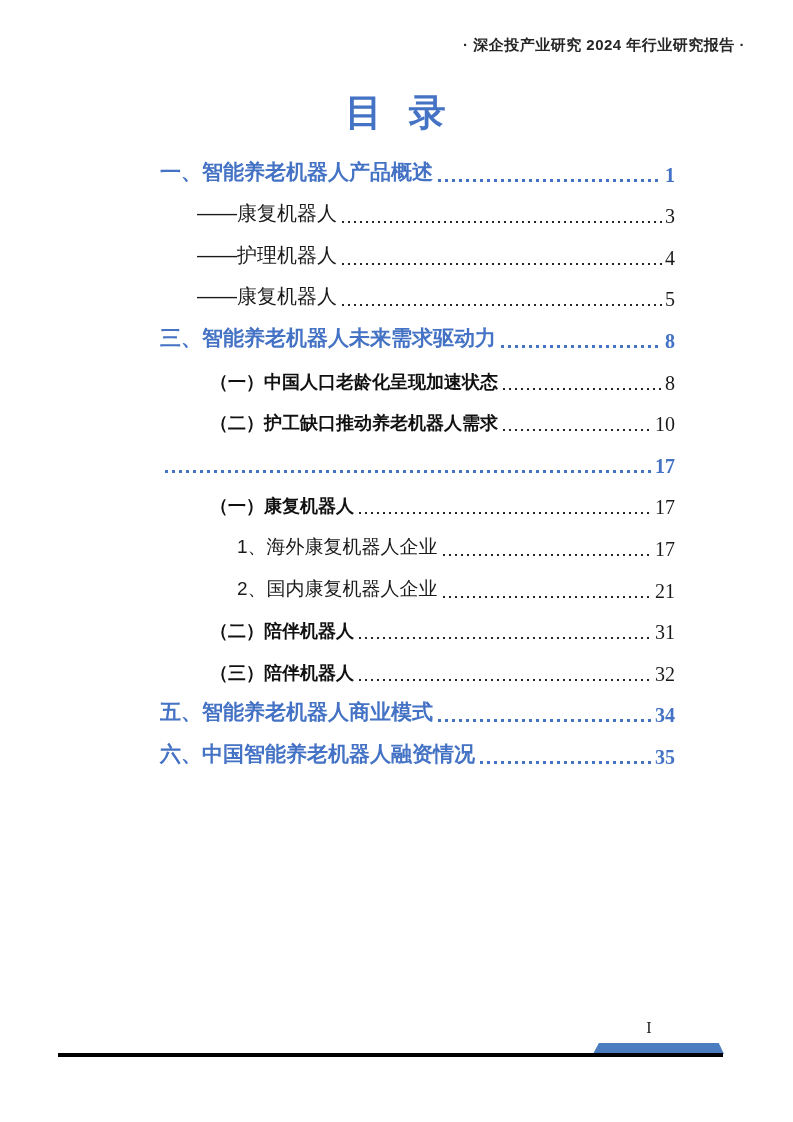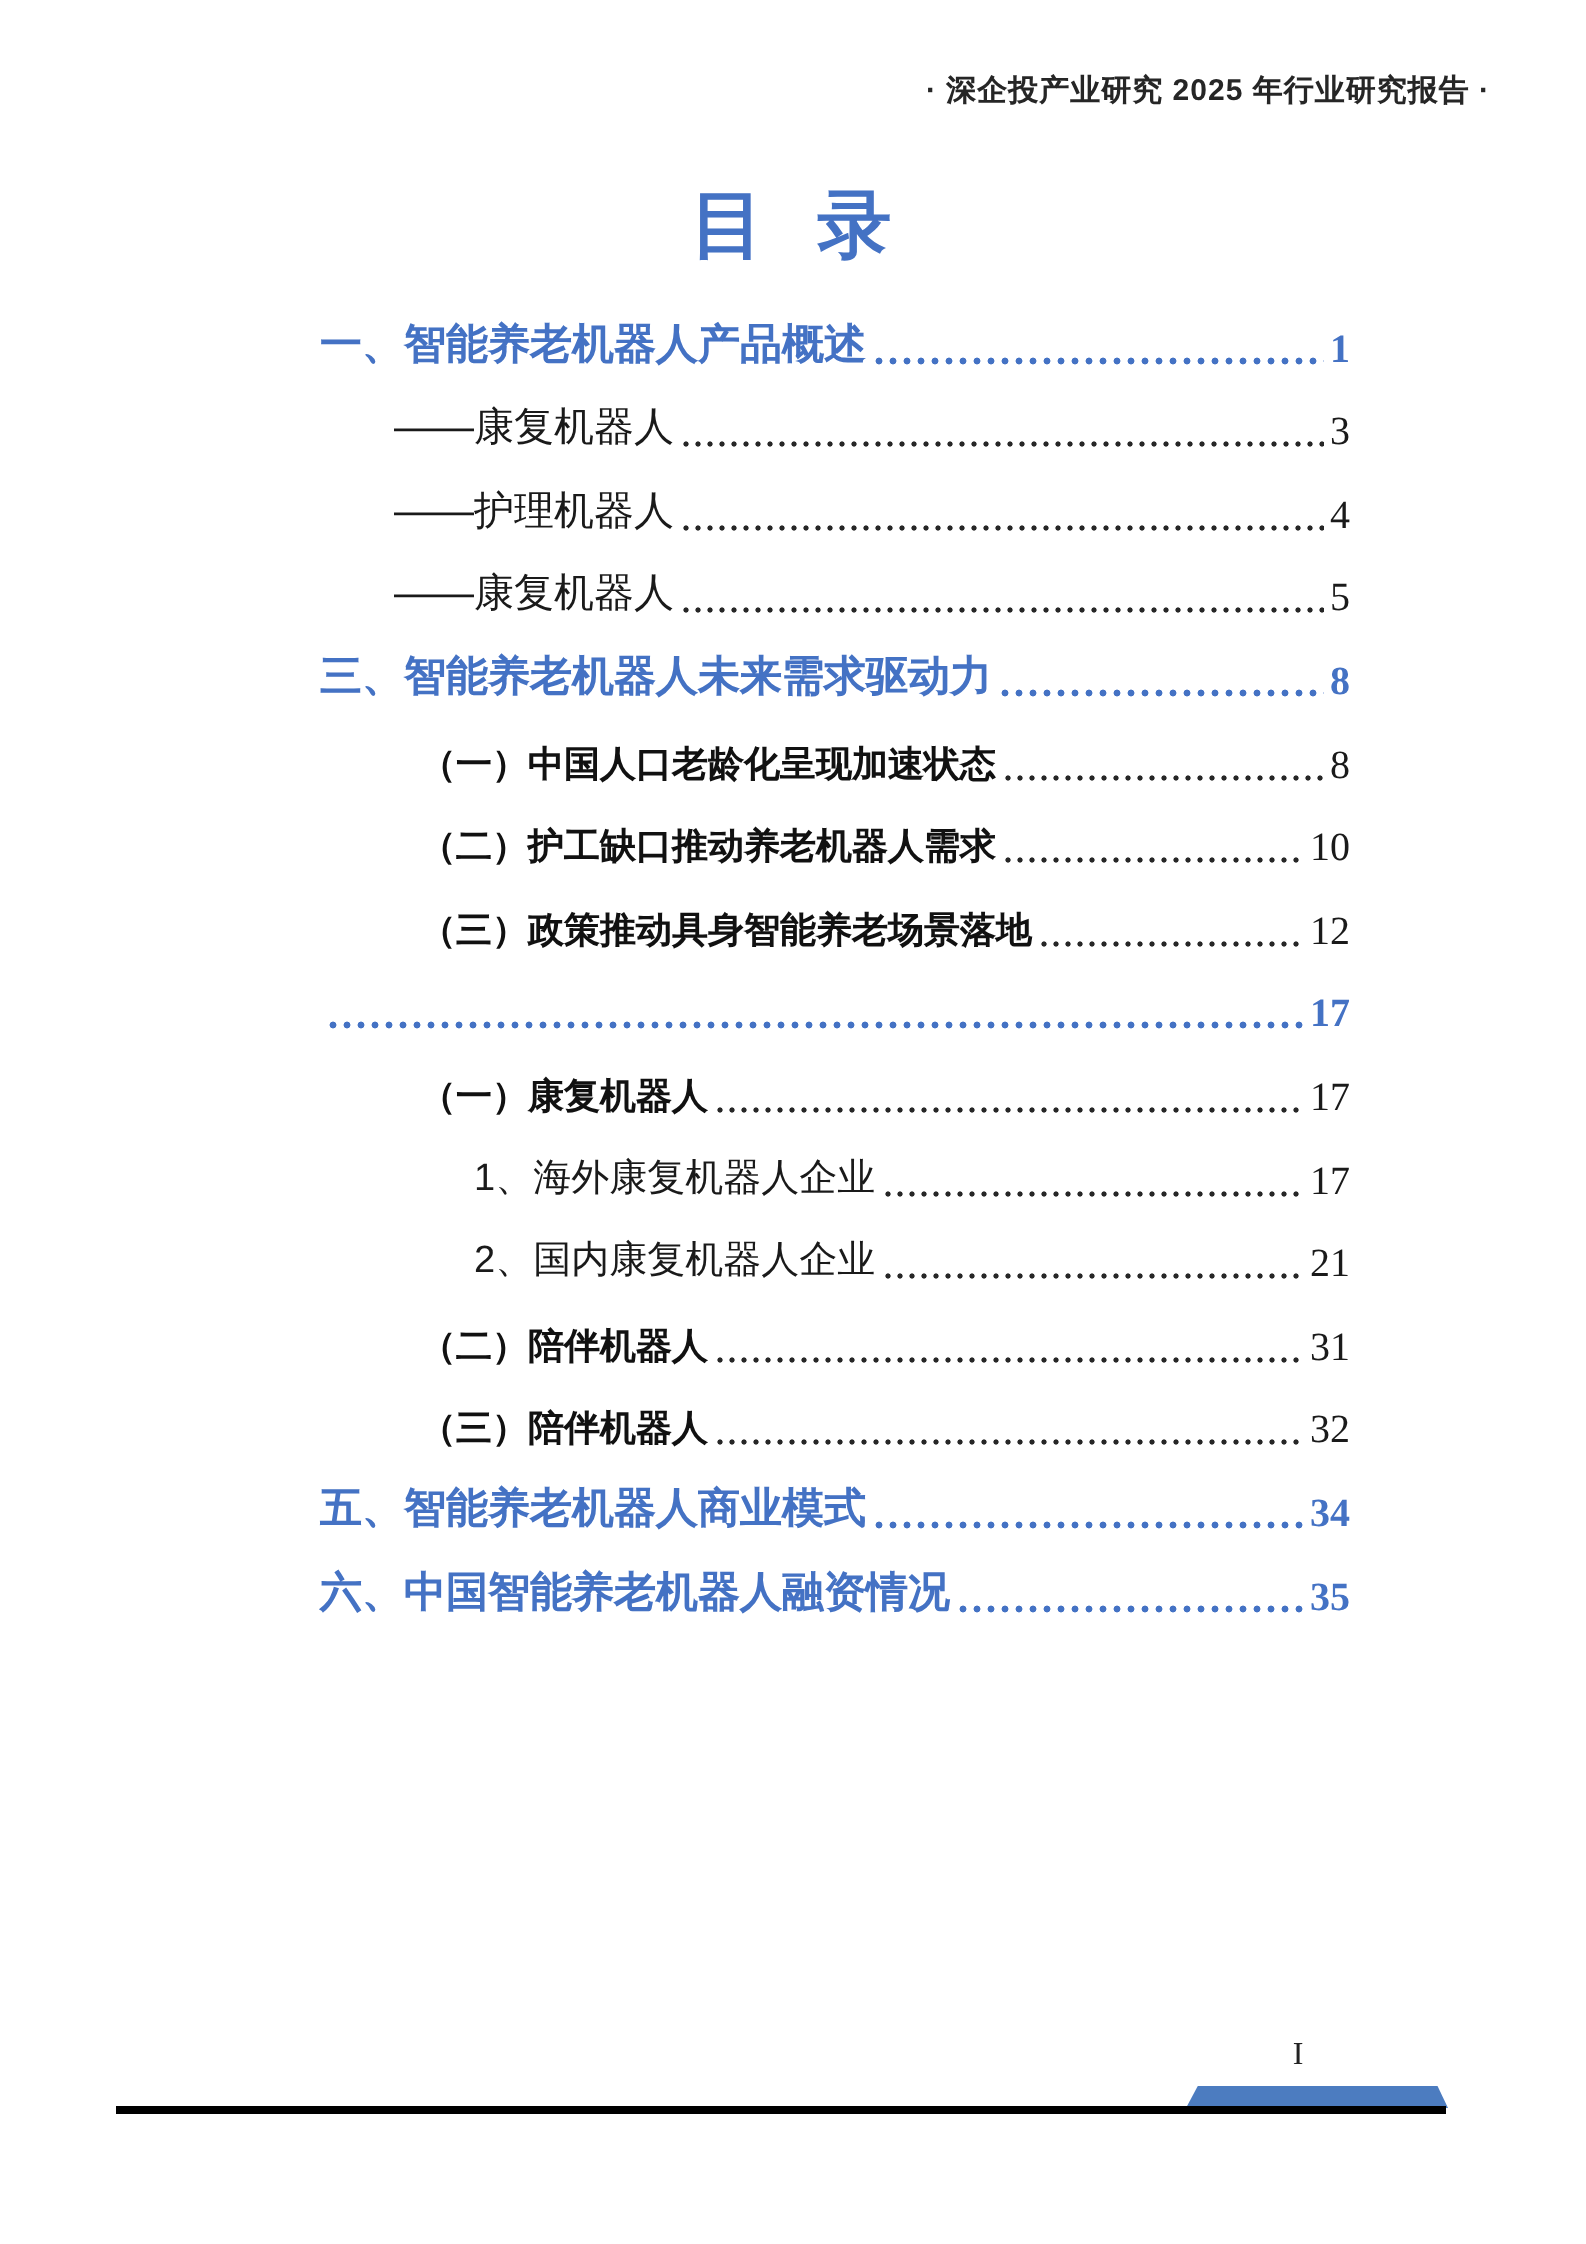--- a/index.html
+++ b/index.html
@@ -124,21 +124,21 @@
     width: 665px;
     height: 4px;
     background: #000000;
   }
 </style>
 </head>
 <body>
 
 <div class="page">
 
-  <div class="doc-header">· 深企投产业研究 2025 年行业研究报告 ·</div>
+  <div class="doc-header">· 深企投产业研究 2024 年行业研究报告 ·</div>
 
   <h1 class="doc-title">目  录</h1>
 
   <nav class="toc">
       <div class="toc-row lvl-h1">
     <span class="toc-label">一、智能养老机器人产品概述</span>
     <span class="toc-dots"></span>
     <span class="toc-page">1</span>
   </div>
       <div class="toc-row lvl-dash">
@@ -164,25 +164,20 @@
       <div class="toc-row lvl-paren">
     <span class="toc-label">（一）中国人口老龄化呈现加速状态</span>
     <span class="toc-dots"></span>
     <span class="toc-page">8</span>
   </div>
       <div class="toc-row lvl-paren">
     <span class="toc-label">（二）护工缺口推动养老机器人需求</span>
     <span class="toc-dots"></span>
     <span class="toc-page">10</span>
   </div>
-      <div class="toc-row lvl-paren">
-    <span class="toc-label">（三）政策推动具身智能养老场景落地</span>
-    <span class="toc-dots"></span>
-    <span class="toc-page">12</span>
-  </div>
       <div class="toc-row lvl-h1">
     <span class="toc-dots"></span>
     <span class="toc-page">17</span>
   </div>
       <div class="toc-row lvl-paren">
     <span class="toc-label">（一）康复机器人</span>
     <span class="toc-dots"></span>
     <span class="toc-page">17</span>
   </div>
       <div class="toc-row lvl-num">

